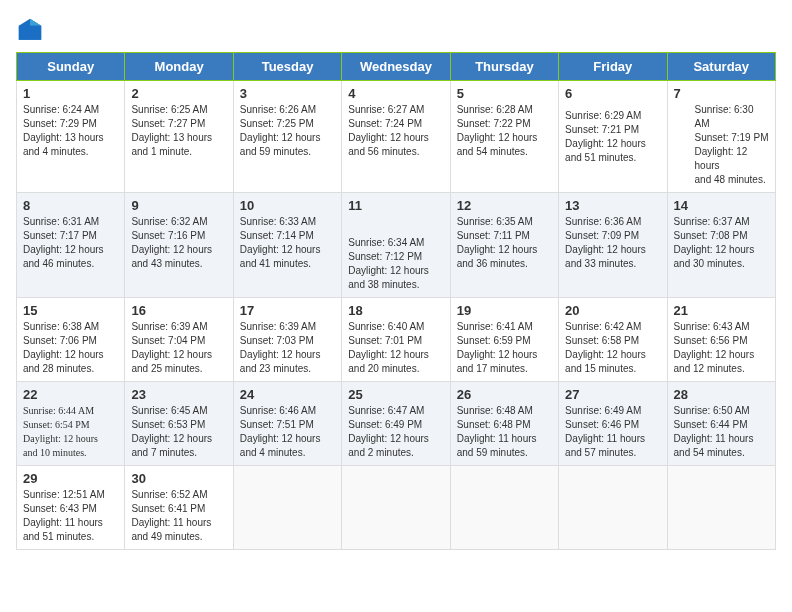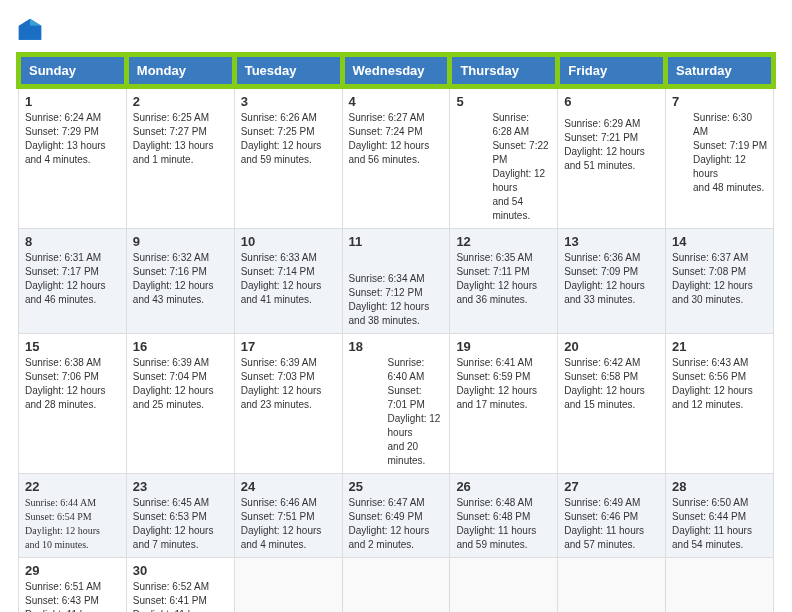--- a/index.html
+++ b/index.html
@@ -45,25 +45,25 @@
       color: #444;
     }
     .calendar {
       width: 100%;
       border-collapse: collapse;
       border: 1px solid #ccc;
     }
     .calendar th {
       background-color: #3a7abf;
       color: white;
-      text-align: left;
+      text-align: center;
       padding: 6px 8px;
       font-size: 13px;
       font-weight: bold;
-      border: 5px solid #84cc16;
+      border: 1px solid #84cc16;
     }
     .calendar td {
       vertical-align: top;
       border: 1px solid #ddd;
       padding: 5px 6px;
       font-size: 10.5px;
       color: #333;
       width: calc(100% / 7);
       min-height: 80px;
       background: #fff;
@@ -144,21 +144,21 @@
         </td>
         <td>
           <span class="day-number">4</span>
           <div class="day-info" style="white-space: pre-line;">Sunrise: 6:27 AM
 Sunset: 7:24 PM
 Daylight: 12 hours
 and 56 minutes.</div>
         </td>
         <td>
           <span class="day-number">5</span>
-          <div class="day-info" style="white-space: pre-line; margin-left: 36px;">Sunrise: 6:28 AM
+          <div class="day-info" style="white-space: pre-line;">Sunrise: 6:28 AM
 Sunset: 7:22 PM
 Daylight: 12 hours
 and 54 minutes.</div>
         </td>
         <td>
           <span class="day-number">6</span>
           <div class="day-info" style="white-space: pre-line; margin-top: 8px;">Sunrise: 6:29 AM
 Sunset: 7:21 PM
 Daylight: 12 hours
 and 51 minutes.</div>
@@ -239,21 +239,21 @@
         </td>
         <td>
           <span class="day-number">17</span>
           <div class="day-info" style="white-space: pre-line;">Sunrise: 6:39 AM
 Sunset: 7:03 PM
 Daylight: 12 hours
 and 23 minutes.</div>
         </td>
         <td>
           <span class="day-number">18</span>
-          <div class="day-info" style="white-space: pre-line; margin-left: 39px;">Sunrise: 6:40 AM
+          <div class="day-info" style="white-space: pre-line;">Sunrise: 6:40 AM
 Sunset: 7:01 PM
 Daylight: 12 hours
 and 20 minutes.</div>
         </td>
         <td>
           <span class="day-number">19</span>
           <div class="day-info" style="white-space: pre-line;">Sunrise: 6:41 AM
 Sunset: 6:59 PM
 Daylight: 12 hours
 and 17 minutes.</div>
@@ -320,21 +320,21 @@
           <span class="day-number">28</span>
           <div class="day-info" style="white-space: pre-line;">Sunrise: 6:50 AM
 Sunset: 6:44 PM
 Daylight: 11 hours
 and 54 minutes.</div>
         </td>
       </tr>
       <tr>
         <td>
           <span class="day-number">29</span>
-          <div class="day-info" style="white-space: pre-line;">Sunrise: 6:51 AM
+          <div class="day-info" style="white-space: pre-line;">Sunrise: 12:51 AM
 Sunset: 6:43 PM
 Daylight: 11 hours
 and 51 minutes.</div>
         </td>
         <td>
           <span class="day-number">30</span>
           <div class="day-info" style="white-space: pre-line;">Sunrise: 6:52 AM
 Sunset: 6:41 PM
 Daylight: 11 hours
 and 49 minutes.</div>

